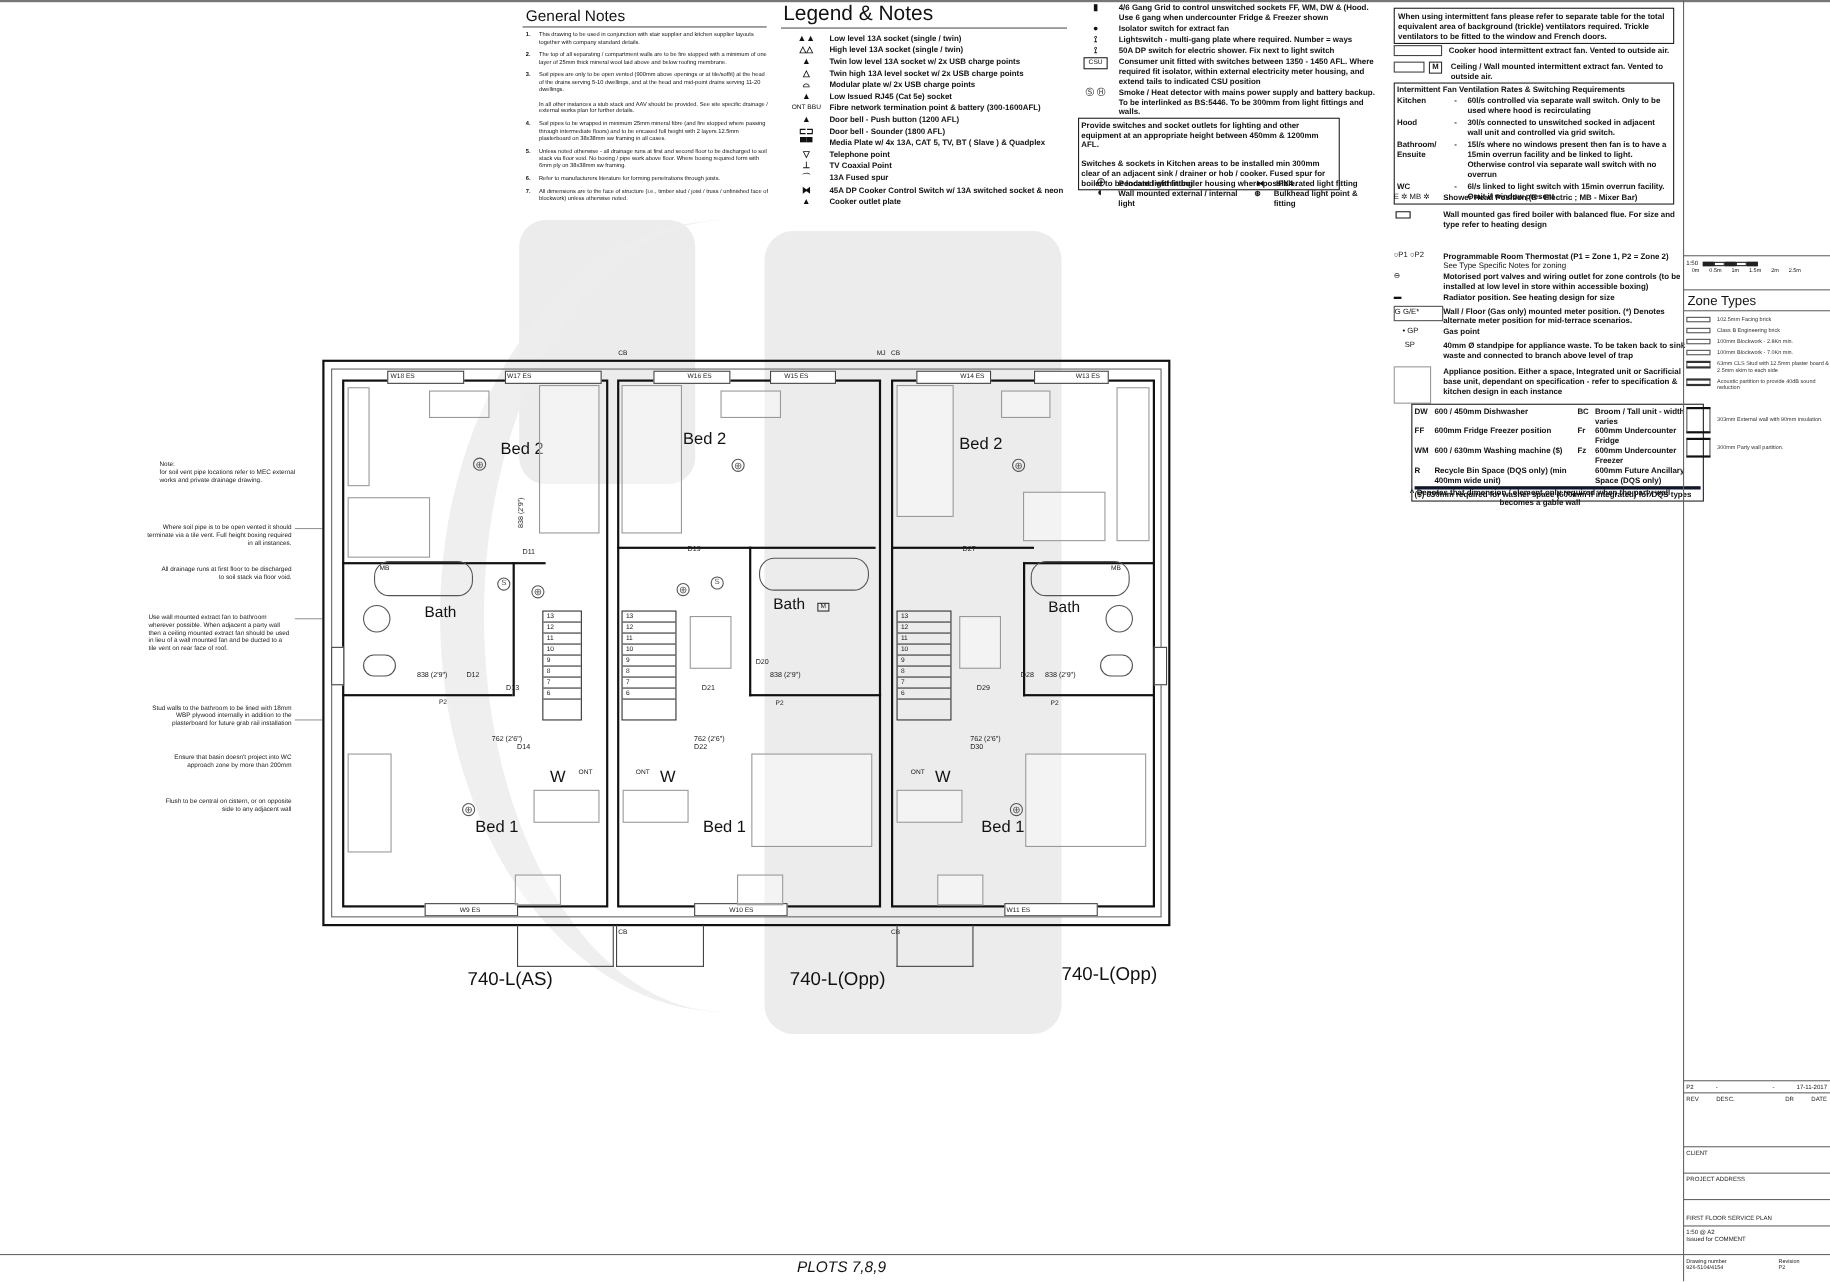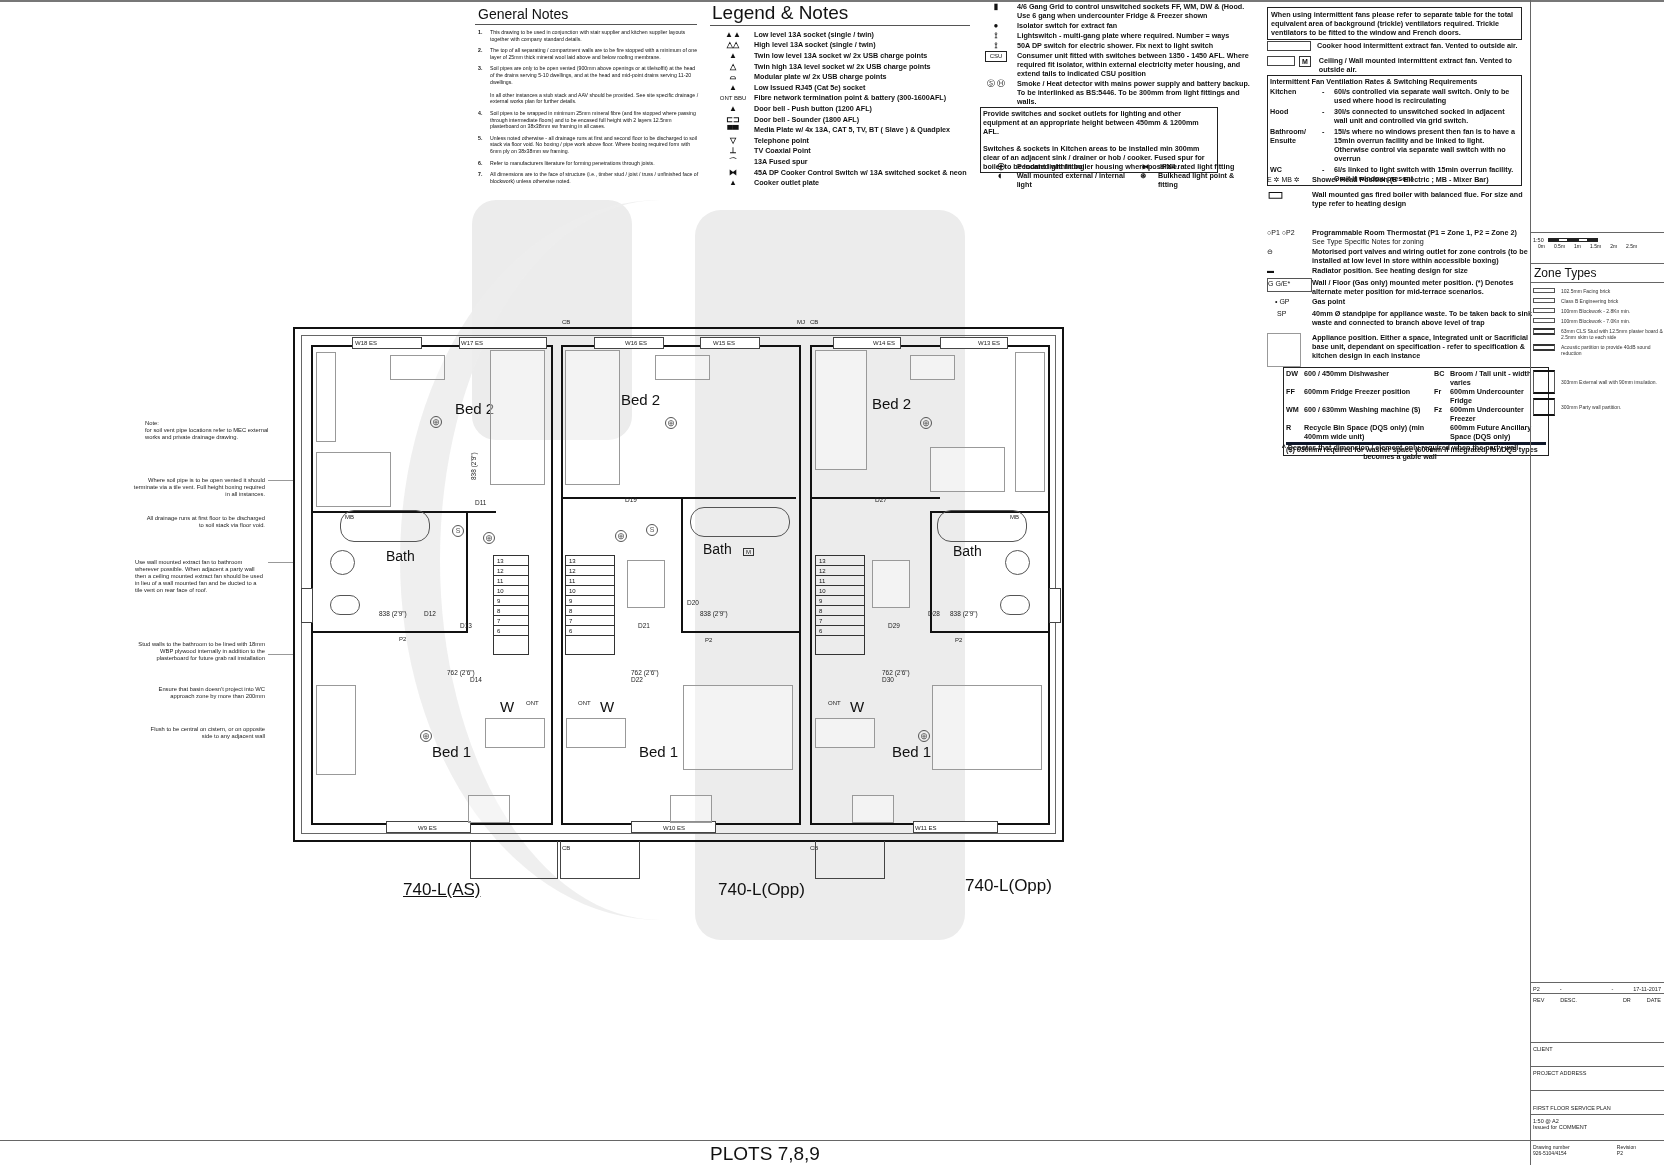--- a/index.html
+++ b/index.html
@@ -3,21 +3,21 @@
 <meta charset="utf-8">
 <style>
   * { box-sizing: border-box; margin: 0; padding: 0; }
   html, body { width: 1664px; height: 1165px; background: #fff; overflow: hidden; }
   body { font-family: "Liberation Sans", sans-serif; color: #111; position: relative; }
   .abs { position: absolute; }
 
   
   .sheet { left: 0; top: 0; width: 1664px; height: 1165px; border-top: 2px solid #777; }
   .bottom-bar { left: 0; top: 1140px; width: 1530px; height: 25px; border-top: 1px solid #666; }
-  .plots-title { left: 0; top: 1143px; width: 1530px; text-align: center; font-size: 19px; }
+  .plots-title { left: 0; top: 1143px; width: 1530px; text-align: center; font-size: 14px; font-style: italic; }
 
   
   .wm-block { background: #ececec; }
 
   
   .gn-title { left: 478px; top: 6px; font-size: 14px; }
   .gn-rule { left: 475px; top: 24px; width: 222px; height: 1px; background: #555; }
   .gn-list { left: 478px; top: 29px; width: 222px; font-size: 5.2px; line-height: 6.6px; list-style: none; }
   .gn-list li { display: flex; margin-bottom: 5px; }
   .gn-list li .num { width: 12px; flex: none; font-weight: bold; }
@@ -511,21 +511,21 @@
 <div class="abs plan-tag" style="left:562px;top:319px;">CB</div>
 <div class="abs plan-tag" style="left:797px;top:319px;">MJ</div>
 <div class="abs plan-tag" style="left:810px;top:319px;">CB</div>
 <div class="abs plan-tag" style="left:562px;top:845px;">CB</div>
 <div class="abs plan-tag" style="left:810px;top:845px;">CB</div>
 
 <div class="abs" style="left:470px;top:841px;width:88px;height:38px;border:1px solid #444;border-top:none;"></div>
 <div class="abs" style="left:560px;top:841px;width:80px;height:38px;border:1px solid #444;border-top:none;"></div>
 <div class="abs" style="left:815px;top:841px;width:70px;height:38px;border:1px solid #444;border-top:none;"></div>
 
-<div class="abs plot-label" style="left:403px;top:880px;text-decoration:underline;">740-L(AS)</div>
+<div class="abs plot-label" style="left:425px;top:880px;">740-L(AS)</div>
 <div class="abs plot-label" style="left:718px;top:880px;">740-L(Opp)</div>
 <div class="abs plot-label" style="left:965px;top:876px;">740-L(Opp)</div>
 
 <div class="abs tb"></div>
 <div class="abs tb-scale">
   <div style="display:flex;align-items:center;">
     <span>1:50</span>
     <span class="scale-bar" style="margin-left:4px;">
         <span></span>
         <span></span>

